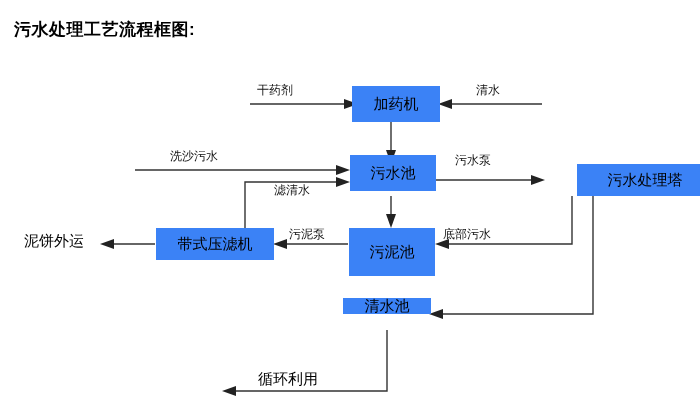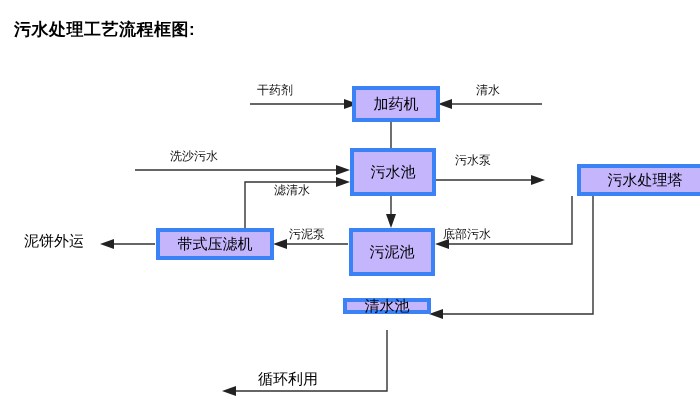--- a/index.html
+++ b/index.html
@@ -24,22 +24,22 @@
     top: 18px;
     font-size: 17px;
     font-weight: bold;
     color: #000000;
     letter-spacing: 0.5px;
     white-space: nowrap;
   }
   .node {
     position: absolute;
     box-sizing: border-box;
-    border: 4px solid #3b82f6;
-    background: #c4b5fd;
+    border: 1px solid #3b82f6;
+    background: #3b82f6;
     color: #000000;
     font-size: 15px;
     display: flex;
     align-items: center;
     justify-content: center;
     white-space: nowrap;
     z-index: 3;
   }
   .edge-label {
     position: absolute;
@@ -116,21 +116,21 @@
     <polygon points="429,314 443,309 443,319"></polygon>
 
     <polyline points="387,330 387,391 235,391"></polyline>
     <polygon points="222,391 236,386 236,396"></polygon>
   </svg>
 
   <div class="node" style="left:352px; top:86px; width:88px; height:36px;">
     <span>加药机</span>
   </div>
 
-  <div class="node" style="left:350px; top:148px; width:86px; height:48px;">
+  <div class="node" style="left:350px; top:155px; width:86px; height:36px;">
     <span>污水池</span>
   </div>
 
   <div class="node" style="left:546px; top:164px; width:136px; height:32px;margin-left:31px;">
     <span>污水处理塔</span>
   </div>
 
   <div class="node" style="left:156px; top:228px; width:118px; height:32px;">
     <span>带式压滤机</span>
   </div>

